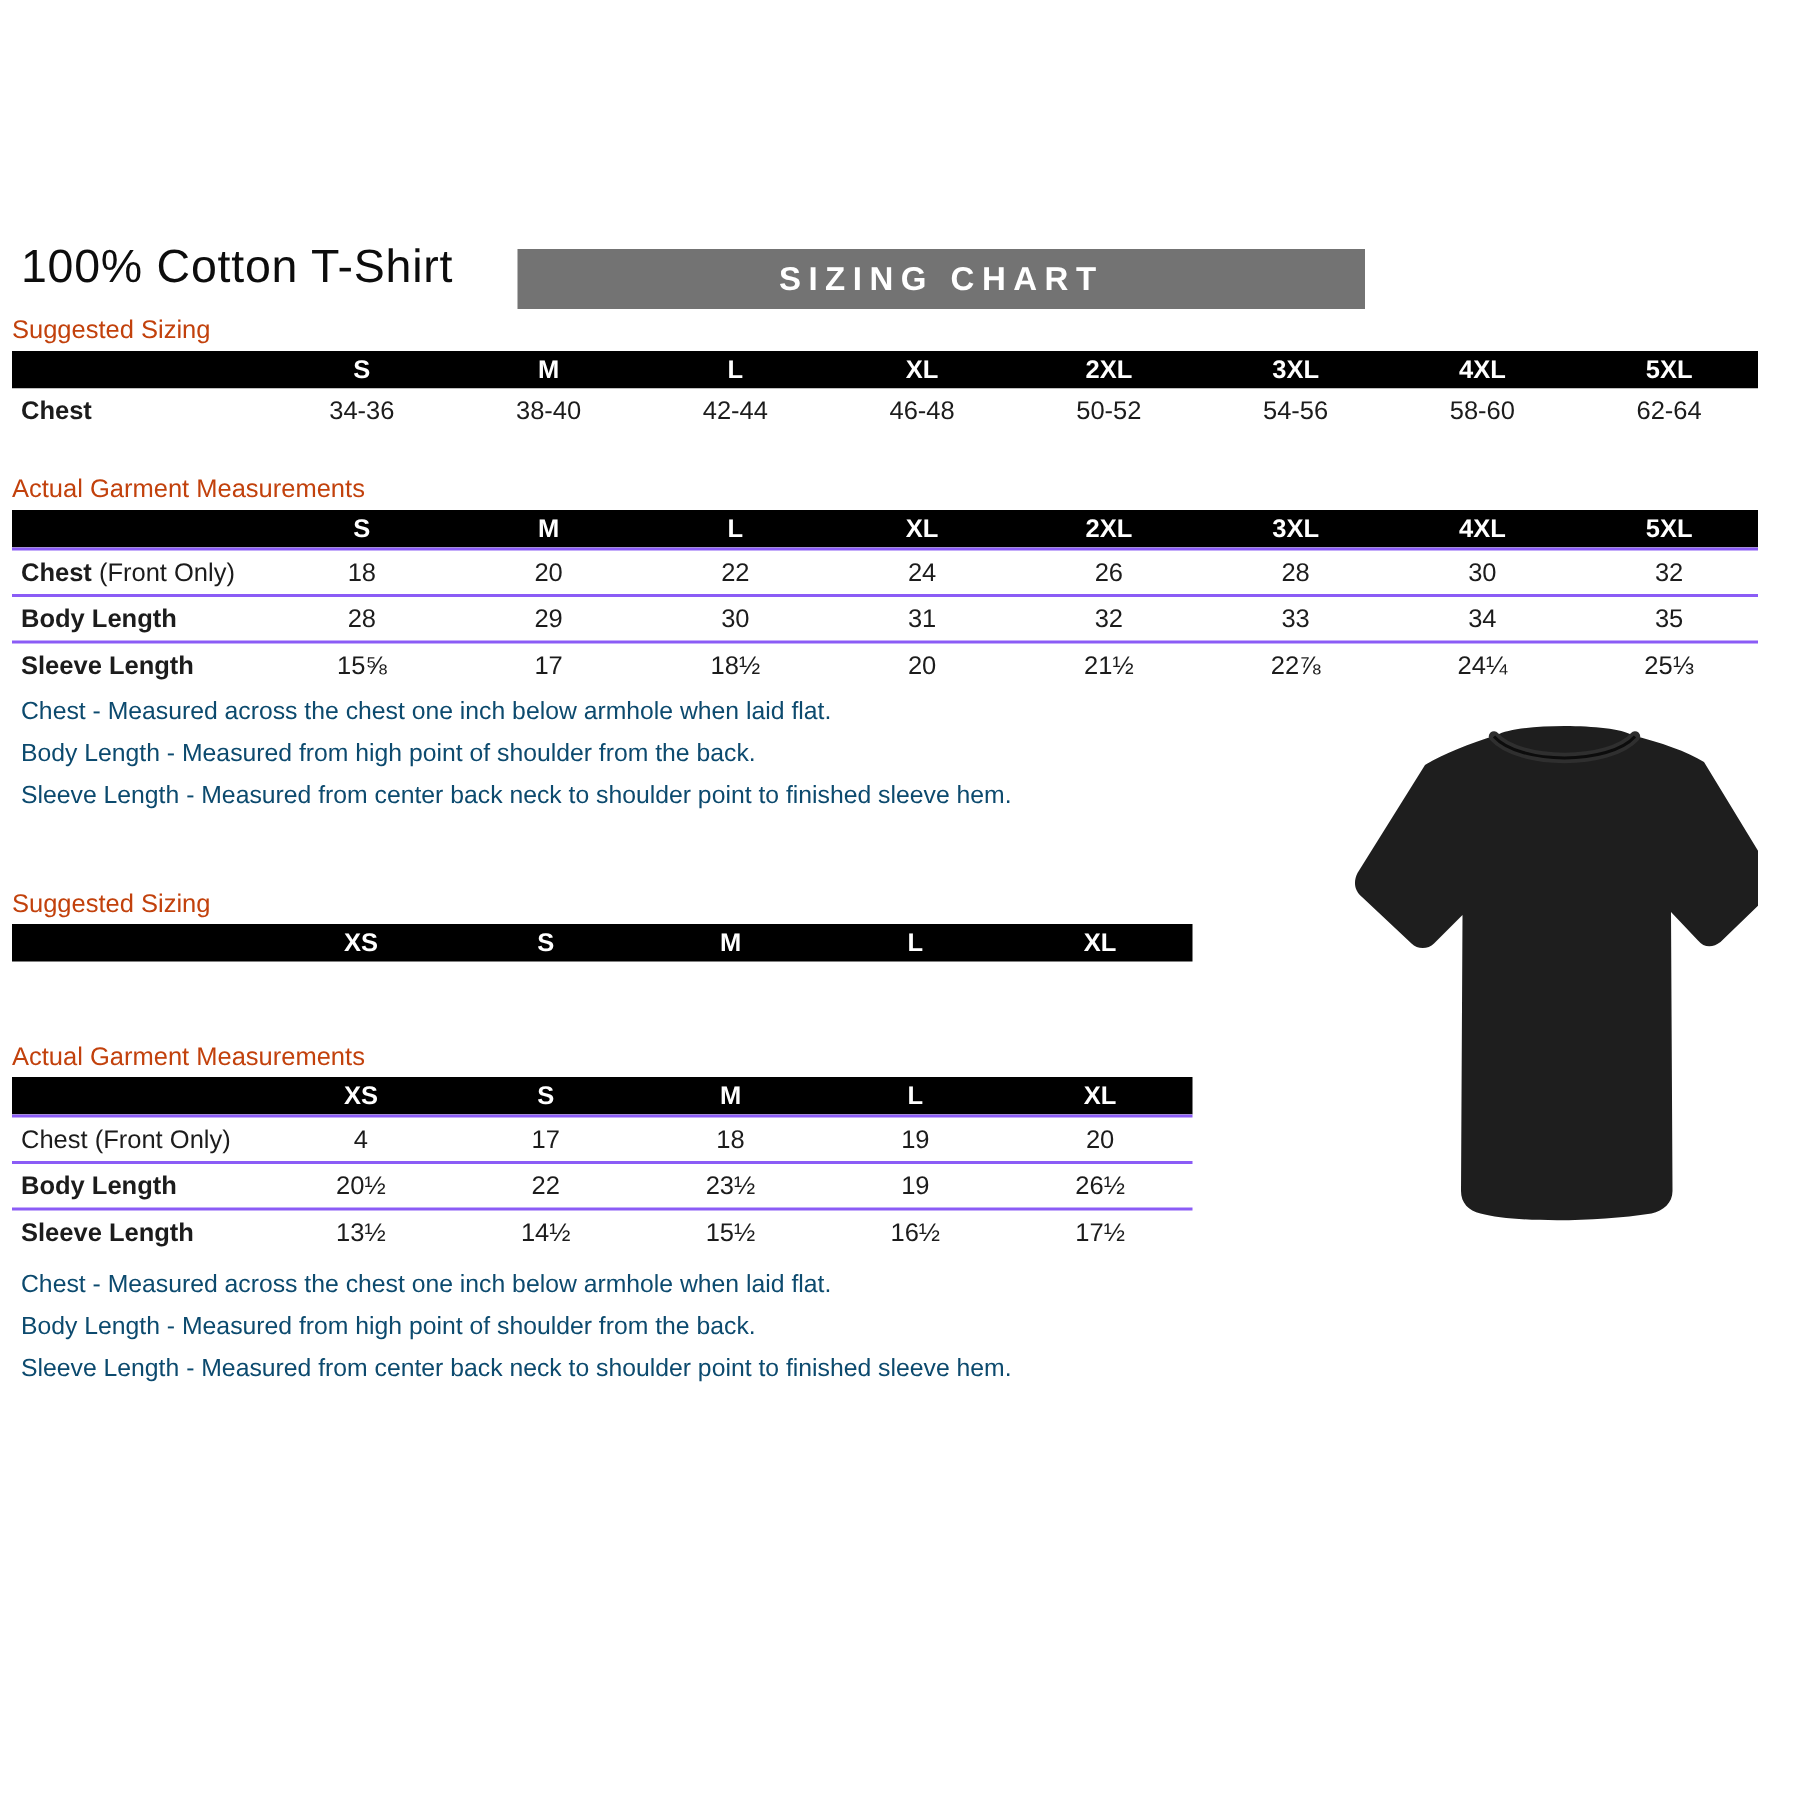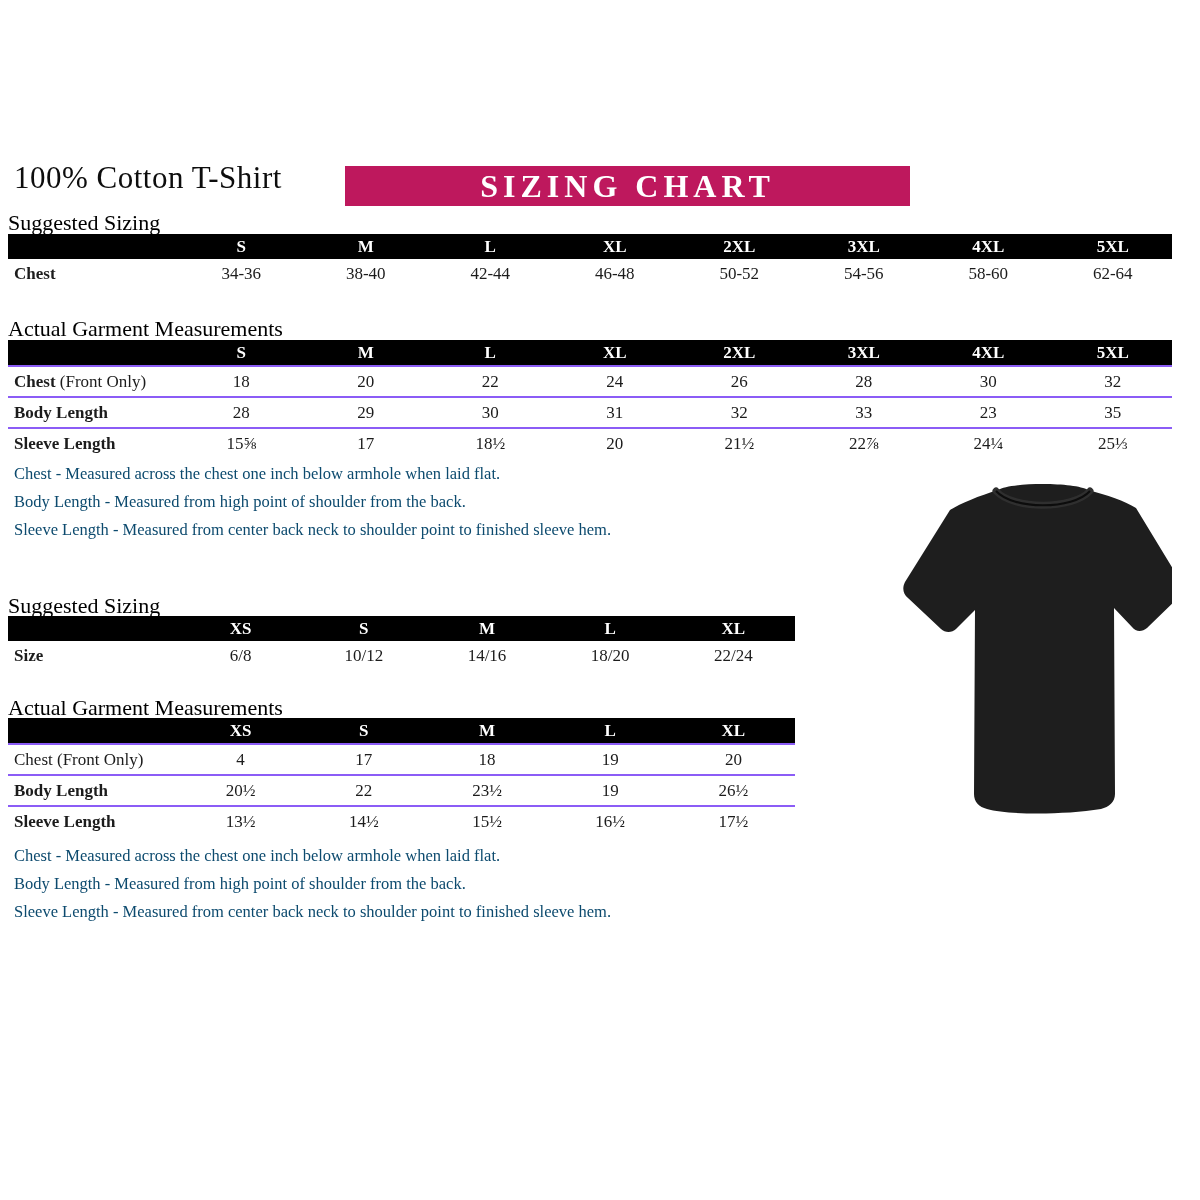--- a/index.html
+++ b/index.html
@@ -1,23 +1,23 @@
 <!DOCTYPE html>
 <html><head>
 <meta charset="utf-8">
 <style>
   html,body{margin:0;padding:0;background:#fff;}
   .page{position:relative;width:1172px;height:1200px;background:#ffffff;overflow:hidden;
-        font-family:Liberation Serif, serif;color:#111;}
+        font-family:Liberation Sans, sans-serif;color:#111;}
   .abs{position:absolute;}
   .main-title{left:14px;top:160px;font-size:31px;font-weight:400;letter-spacing:.5px;color:#0d0d0d;}
-  .banner{left:345px;top:166px;width:565px;height:40px;background:#be185d;display:flex;
-          align-items:center;justify-content:center;color:#fff;font-size:32px;font-weight:700;
+  .banner{left:345px;top:166px;width:565px;height:40px;background:#737373;display:flex;
+          align-items:center;justify-content:center;color:#fff;font-size:22px;font-weight:700;
           letter-spacing:5px;}
-  .section-label{font-size:22px;color:#000000;}
+  .section-label{font-size:17px;color:#c2410c;}
   .youth-title{left:6px;top:548px;font-size:27px;font-weight:700;color:#0d0d0d;}
   .stable{display:block;}
   .thead{display:flex;background:#000;height:25px;align-items:center;}
   .thead .cell{color:#fff;font-weight:700;}
   .trow{display:flex;height:29px;align-items:center;background:#fff;}
   .actual .trow{border-top:2px solid #8b5cf6;}
   .cell{flex:1;text-align:center;font-size:17px;color:#1c1c1c;}
   .cell.label{flex:0 0 165px;text-align:left;padding-left:6px;white-space:nowrap;}
   .cell.label b{font-weight:700;}
   .notes .note{font-size:16.5px;color:#0c4a6e;line-height:28px;}
@@ -87,21 +87,21 @@
         <div class="cell">32</div>
       </div>
       <div class="trow">
         <div class="cell label"><b>Body Length</b></div>
         <div class="cell">28</div>
         <div class="cell">29</div>
         <div class="cell">30</div>
         <div class="cell">31</div>
         <div class="cell">32</div>
         <div class="cell">33</div>
-        <div class="cell">23</div>
+        <div class="cell">34</div>
         <div class="cell">35</div>
       </div>
       <div class="trow">
         <div class="cell label"><b>Sleeve Length</b></div>
         <div class="cell">15⅝</div>
         <div class="cell">17</div>
         <div class="cell">18½</div>
         <div class="cell">20</div>
         <div class="cell">21½</div>
         <div class="cell">22⅞</div>
@@ -120,28 +120,20 @@
   <div class="abs section-label" style="left:8px;top:593px;">Suggested Sizing</div>
 
   <div class="abs stable suggested" style="left:8px;top:616px;width:787px;">
       <div class="thead">
         <div class="cell label"></div>
         <div class="cell">XS</div>
         <div class="cell">S</div>
         <div class="cell">M</div>
         <div class="cell">L</div>
         <div class="cell">XL</div>
-      </div>
-      <div class="trow">
-        <div class="cell label"><b>Size</b></div>
-        <div class="cell">6/8</div>
-        <div class="cell">10/12</div>
-        <div class="cell">14/16</div>
-        <div class="cell">18/20</div>
-        <div class="cell">22/24</div>
       </div>
     </div>
 
   <div class="abs section-label" style="left:8px;top:695px;">Actual Garment Measurements</div>
 
   <div class="abs stable actual" style="left:8px;top:718px;width:787px;">
       <div class="thead">
         <div class="cell label"></div>
         <div class="cell">XS</div>
         <div class="cell">S</div>

